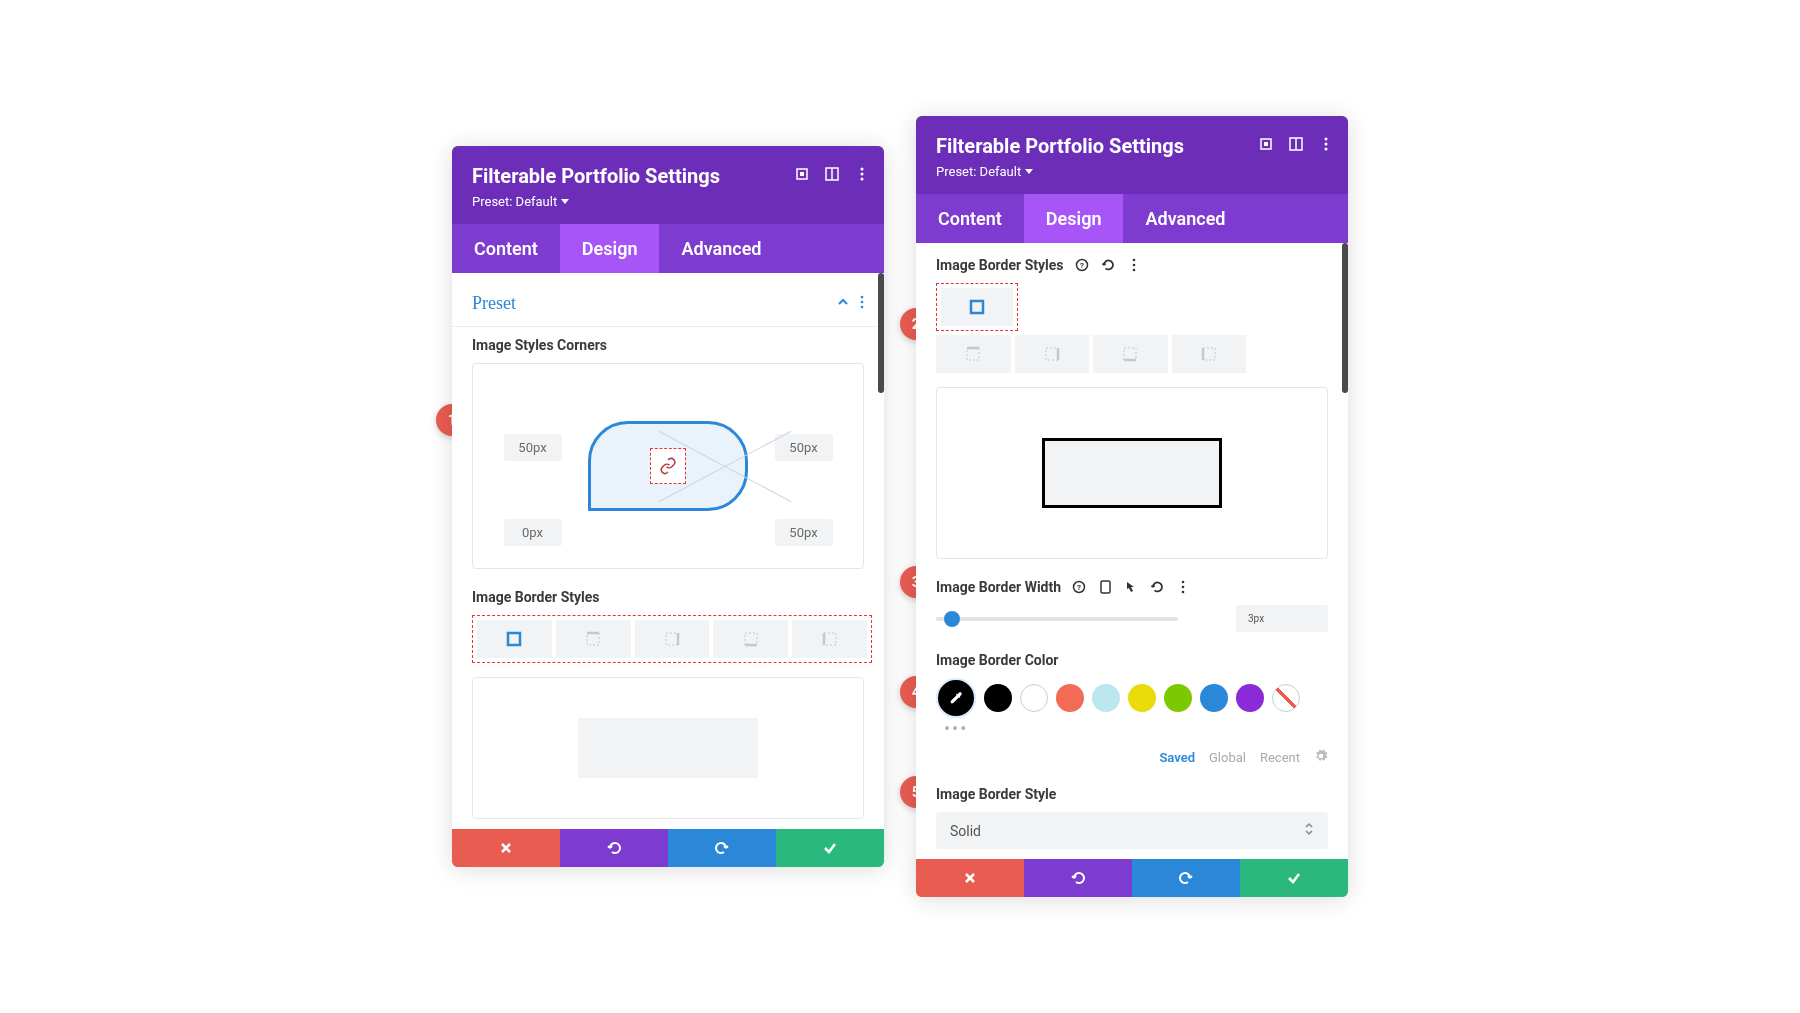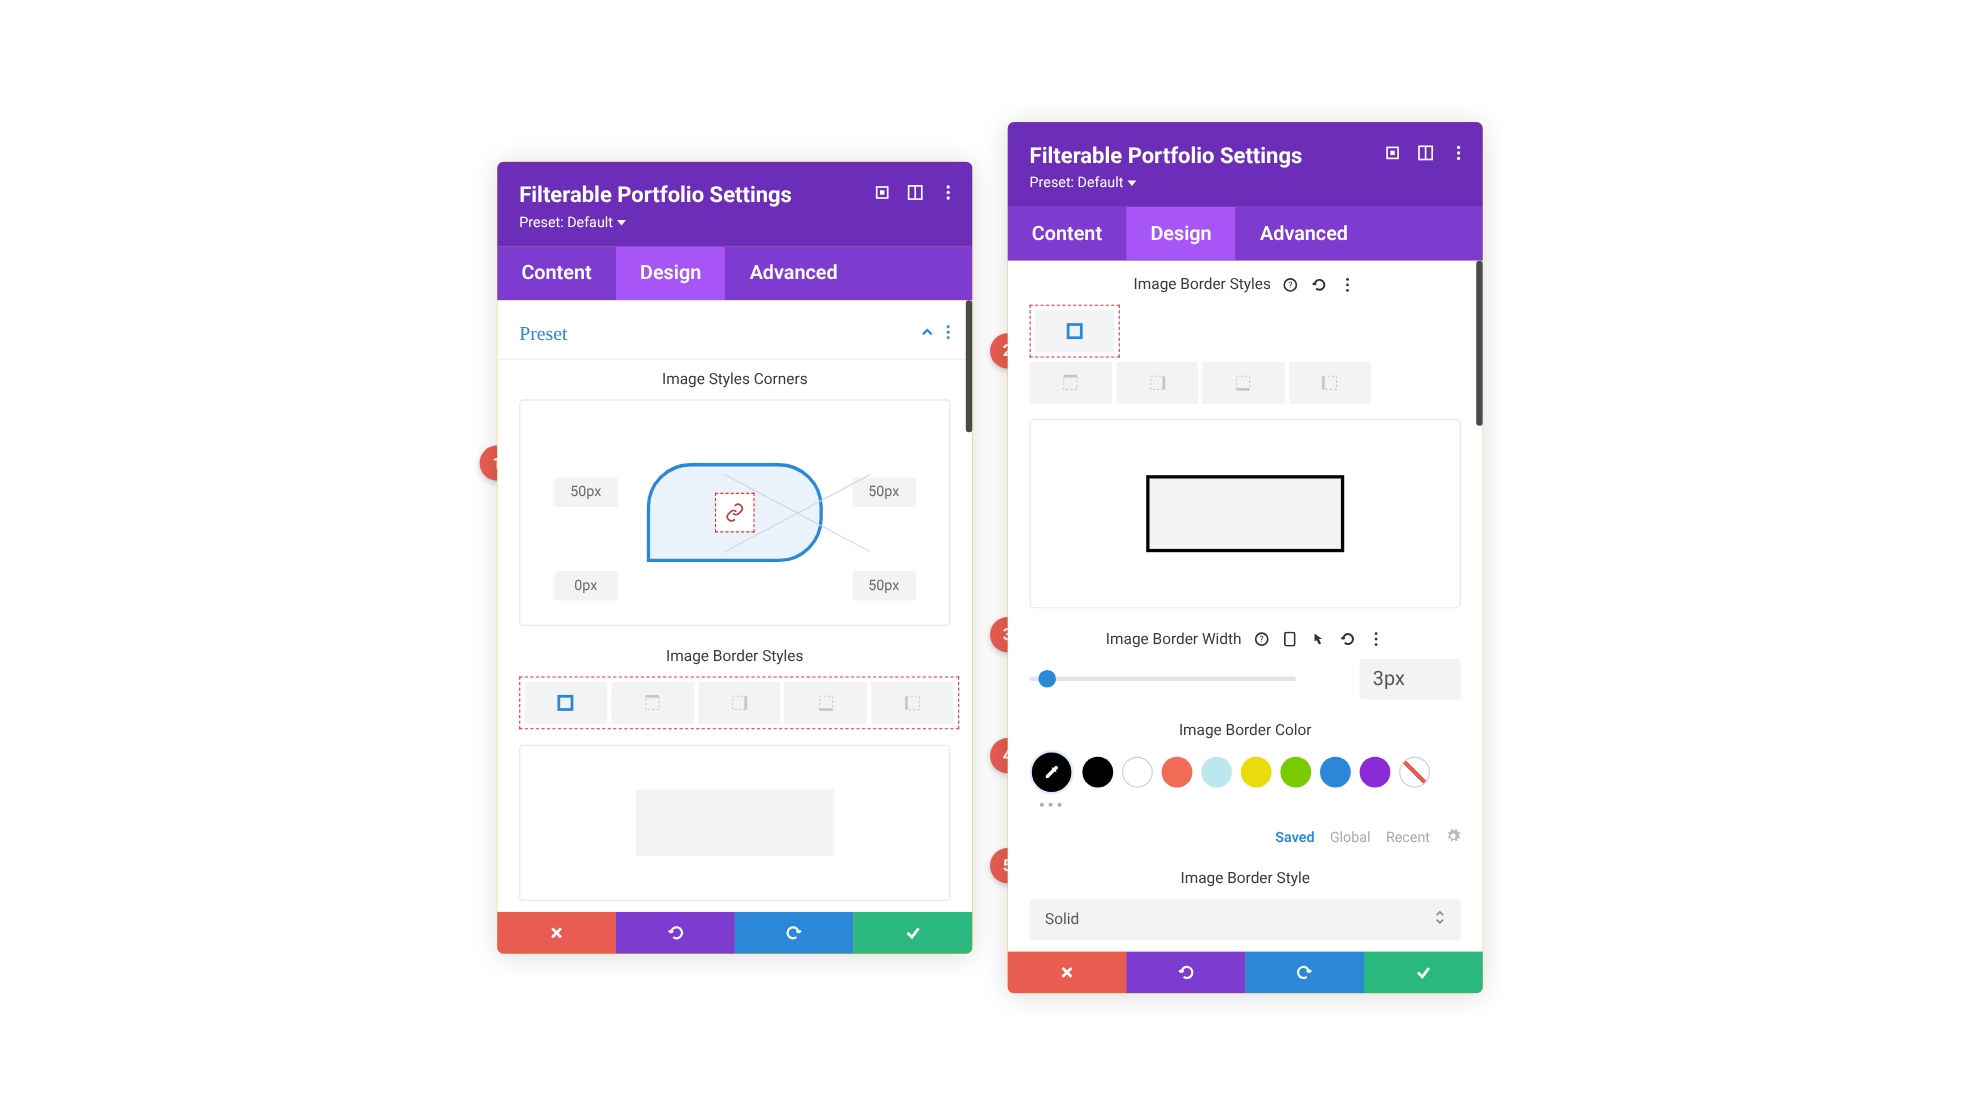--- a/index.html
+++ b/index.html
@@ -33,21 +33,21 @@
 .hdr-icons { position: absolute; right: 14px; top: 20px; display: flex; gap: 14px; align-items: center; }
 .hdr-icons .ic { width: 16px; height: 16px; display: flex; align-items: center; justify-content: center; }
 .tabs { display: flex; background: #7E3BD0; }
 .tab { flex: none; padding: 14px 22px; color: #fff; font-size: 18px; font-weight: 600; }
 .tab.active { background: #A855F7; }
 .body { padding: 0 0 0 0; background: #fff; position: relative; min-height: 540px; }
 .accordion { padding: 20px 20px 12px 20px; border-bottom: 1px solid #eee; display: flex; justify-content: space-between; align-items: center; }
 .accordion-title { color: #2b88d8; font-size: 18px; font-family: Georgia, serif; }
 .accordion-right { display: flex; align-items: center; gap: 10px; color: #2b88d8; }
 .section { padding: 10px 20px 10px 20px; }
-.sec-title { font-size: 14px; font-weight: 400; color: #3a3a3a; margin-bottom: 10px; display: flex; align-items: center; gap: 10px; justify-content: center; }
+.sec-title { font-size: 14px; font-weight: 700; color: #3a3a3a; margin-bottom: 10px; display: flex; align-items: center; gap: 10px; }
 .sec-title .mini-ic { width: 16px; height: 16px; display:inline-flex; align-items:center; justify-content:center; color:#333; }
 .corners-box { border: 1px solid #e6e6e6; border-radius: 4px; padding: 22px 14px; position: relative; }
 .corner-grid { display: grid; grid-template-columns: 1fr 1fr 1fr; grid-template-rows: 1fr 1fr; align-items: center; justify-items: center; gap: 10px; }
 .px-chip { background: #f1f3f4; color: #6b6b6b; font-size: 13px; padding: 6px 14px; border-radius: 3px; min-width: 58px; text-align: center; margin-top: 48px; }
 .shape {
   grid-row: 1 / span 2;
   grid-column: 2;
   width: 160px; height: 90px;
   border: 3px solid #2b88d8;
   background: #eaf3fb;
@@ -83,21 +83,21 @@
 .scrollbar.s2 { top:0; height:150px; }
 .marker { position:absolute; width:32px; height:32px; border-radius:50%; background:#e85c52; color:#fff; display:flex; align-items:center; justify-content:center; font-weight:700; font-size:15px; box-shadow:0 2px 6px rgba(0,0,0,.2); }
 .m1 { left:-16px; top:258px; }
 .m2 { left:-16px; top:192px; }
 .m3 { left:-16px; top:450px; }
 .m4 { left:-16px; top:560px; }
 .m5 { left:-16px; top:660px; }
 .inline-row { display:flex; align-items:center; gap:12px; }
 .slider { flex:1; height:4px; background:#e0e4e8; border-radius:2px; position:relative; }
 .slider-thumb { position:absolute; left:8px; top:-6px; width:16px; height:16px; border-radius:50%; background:#2b88d8; }
-.slider-val { background:#f1f3f4; padding:8px 12px; border-radius:3px; font-size:18px; color:#555; min-width:92px; text-align:left;margin-left:46px; }
+.slider-val { background:#f1f3f4; padding:8px 12px; border-radius:3px; font-size:10px; color:#555; min-width:92px; text-align:left;margin-left:46px; }
 .swatches { display:flex; gap:8px; align-items:center; flex-wrap:wrap; }
 .swatch { width:28px; height:28px; border-radius:50%; flex:none; }
 .swatch.eyedrop { width:40px; height:40px; background:#000; display:flex;align-items:center;justify-content:center; border:2px solid #dbeafe; }
 .swatch.black{background:#000;} .swatch.white{border:1px solid #ccc;background:#fff;}
 .swatch.coral{background:#f26b56;} .swatch.sky{background:#bce7ef;} .swatch.yellow{background:#eadb0d;}
 .swatch.lime{background:#7bc900;} .swatch.blue{background:#2b88d8;} .swatch.violet{background:#8b2bd8;}
 .swatch.none{background:linear-gradient(45deg,transparent 45%,#e85c52 45%,#e85c52 55%,transparent 55%); border:1px solid #ccc;}
 .dots3{ color:#b0b0b0; font-size:18px; padding-left:8px; letter-spacing:2px; }
 .savedbar { display:flex; justify-content:flex-end; gap:14px; font-size:13px; color:#aaa; margin-top:10px; align-items:center; }
 .savedbar .active { color:#2b88d8; font-weight:600; }

